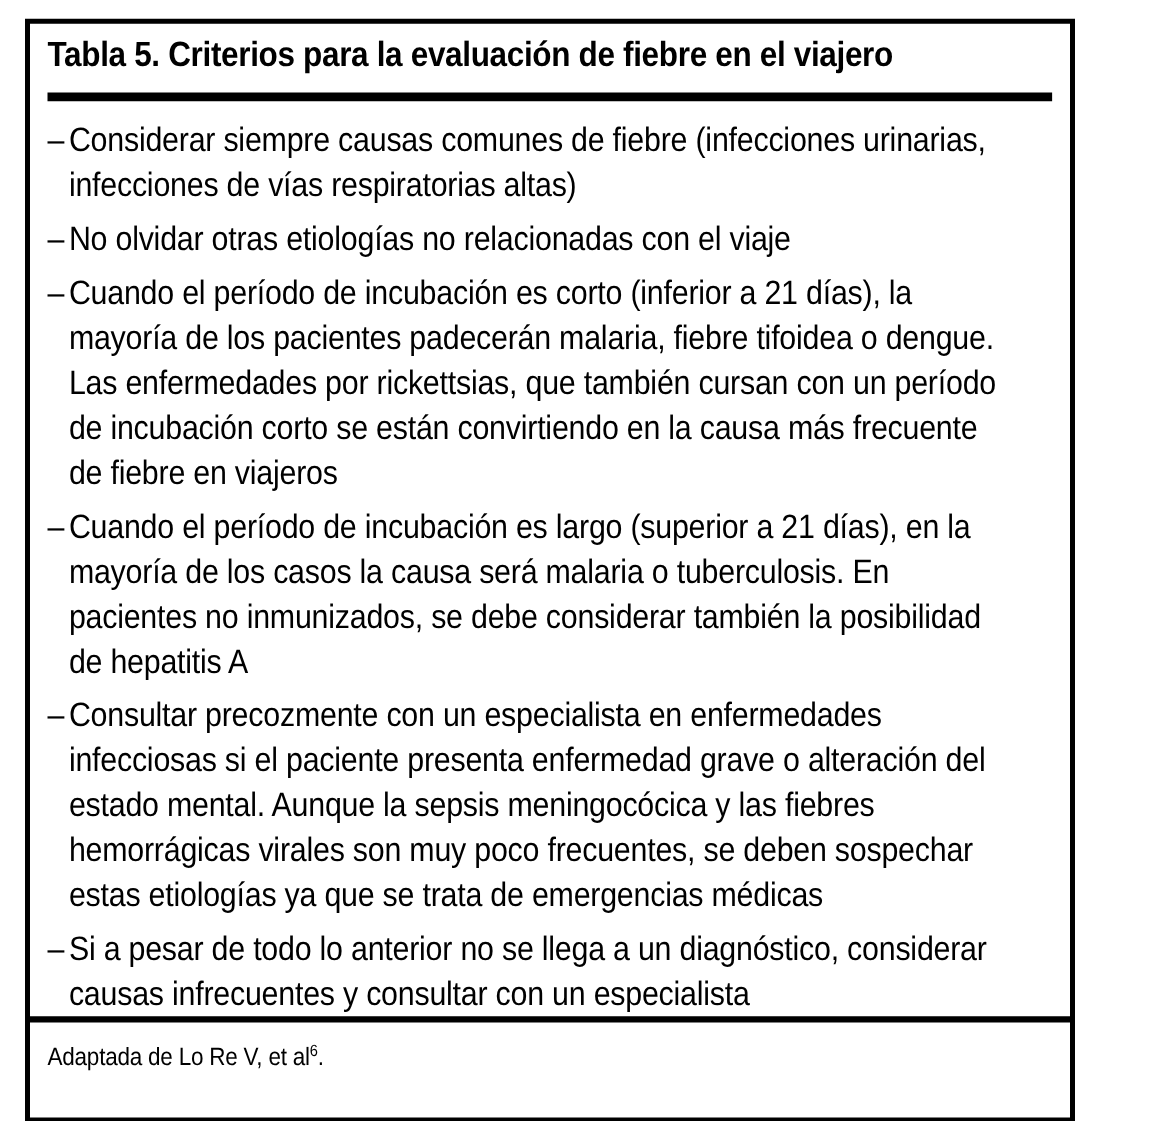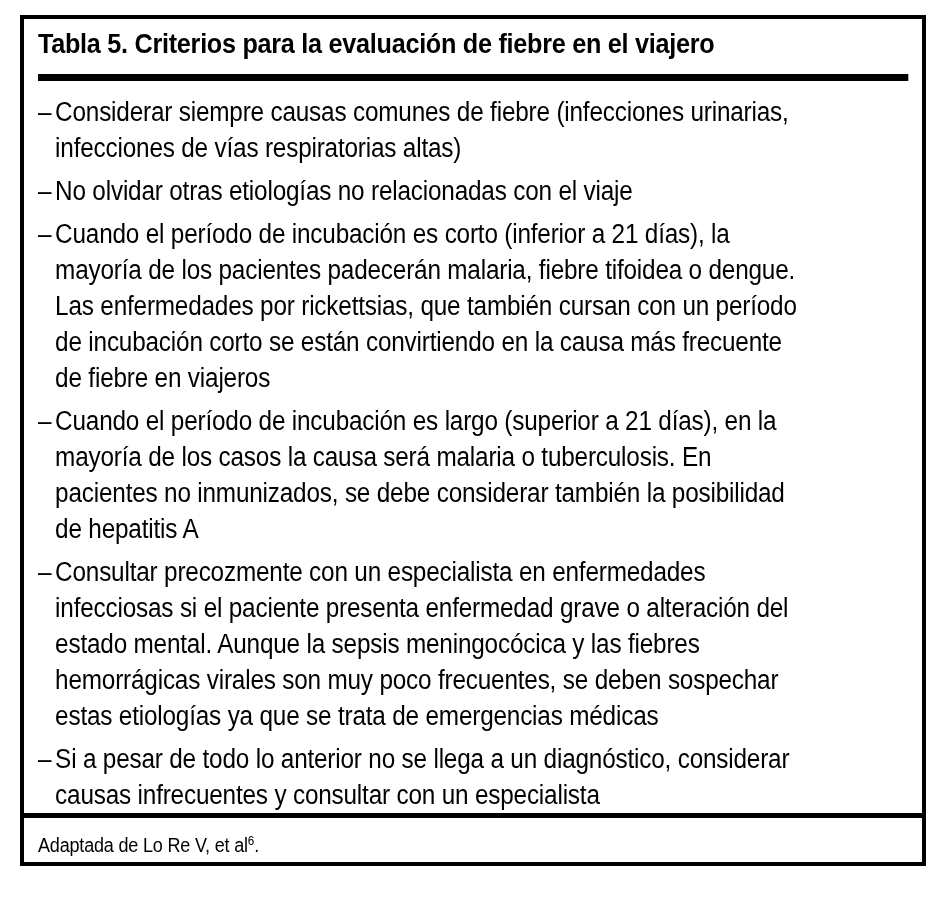--- a/index.html
+++ b/index.html
@@ -9,21 +9,21 @@
     height: 897px;
     background: #ffffff;
     overflow: hidden;
   }
   * { box-sizing: border-box; }
 
   .table-box {
     position: absolute;
     left: 20px;
     top: 15px;
-    width: 906px;
+    width: 840px;
     border: 4px solid #000000;
     background: #ffffff;
     color: #000000;
   }
 
   
   .cond {
     width: 111.12%;
     transform: scaleX(0.9);
     transform-origin: left top;
@@ -67,21 +67,21 @@
     white-space: normal;
   }
 
   .footer-divider {
     height: 5px;
     background: #000000;
     margin-top: 0;
   }
 
   .footnote-area {
-    padding: 10px 14px 4px 14px;
+    padding: 10px 14px 35px 14px;
     border-radius: 19px;
   }
 
   .footnote-line {
     font: 20px/26px "Liberation Sans", "DejaVu Sans", sans-serif;
     letter-spacing: -0.2px;
     white-space: nowrap;
   }
 
   .footnote-reference {

